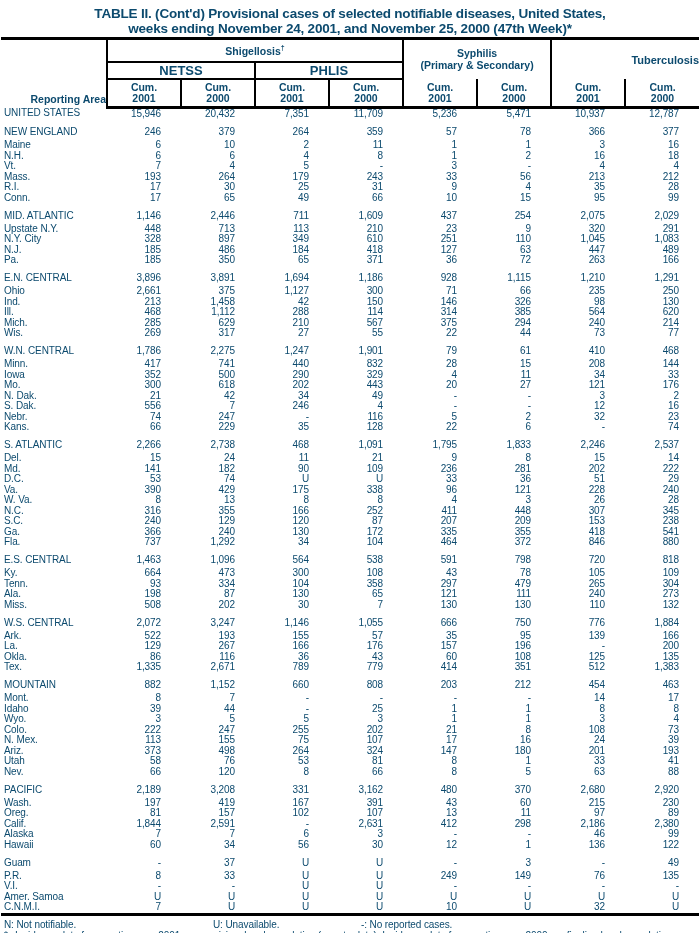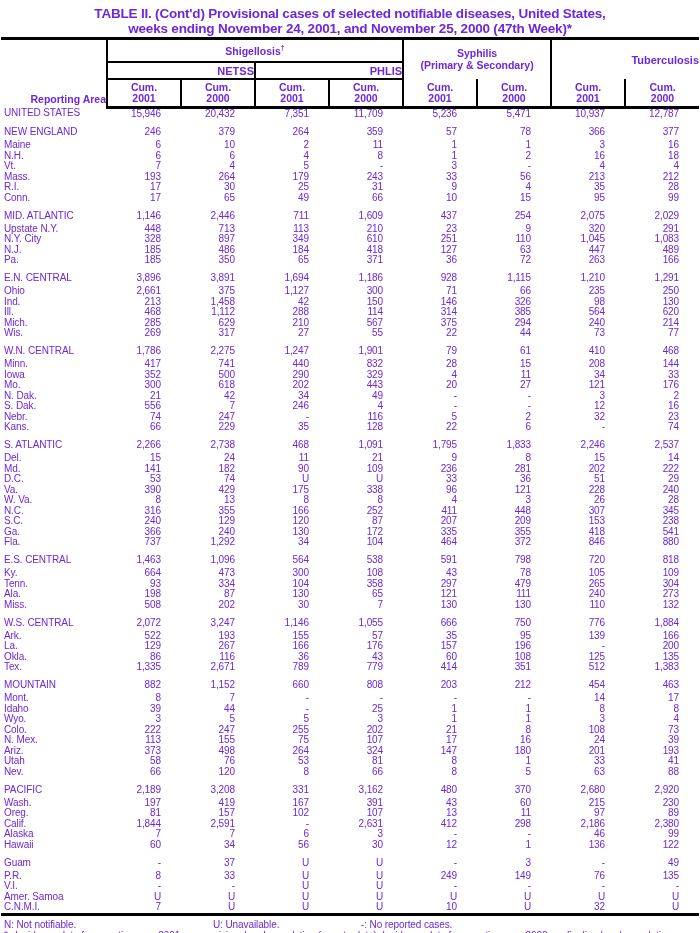--- a/index.html
+++ b/index.html
@@ -1,17 +1,17 @@
 <!DOCTYPE html>
 <html><head>
 <meta charset="utf-8">
 <style>
   html,body { margin:0; padding:0; background:#fff; }
   .page {
-    position:relative; width:700px; height:933px; background:#fff; color:#6d28d9;
+    position:relative; width:700px; height:933px; background:#fff; color:#0c4a6e;
     font-family:"Liberation Sans", sans-serif; overflow:hidden;
   }
   .title {
     text-align:center; font-weight:bold; font-size:13.5px; line-height:15px;
     padding-top:6px; letter-spacing:-0.2px;
   }
   table.mmwr {
     border-collapse:collapse; table-layout:fixed; width:698px; margin:1px 1px 0 1px;
     border-top:3px solid #000; border-bottom:3px solid #000;
   }
@@ -21,21 +21,21 @@
   th.area-h {
     text-align:right; vertical-align:bottom; padding:0 0 3px 3px;
     font-size:10.5px; border-right:2px solid #000;
   }
   th.shig { font-size:10.5px; height:21px; text-align:center; vertical-align:middle;
     border-bottom:2px solid #000; border-right:2px solid #000; }
   th.shig sup { font-size:7px; }
   th.syph { font-size:10.5px; line-height:11.5px; text-align:center; vertical-align:middle;
     border-right:2px solid #000; }
   th.tb   { font-size:11px; text-align:right; vertical-align:middle; }
-  th.netss, th.phlis { font-size:11px; height:15px; text-align:right; vertical-align:middle;
+  th.netss, th.phlis { font-size:13px; height:15px; text-align:center; vertical-align:middle;
     border-bottom:2px solid #000; border-right:2px solid #000; }
   #cum-row th.cum {
     font-size:10.5px; line-height:11px; height:26px; text-align:center; vertical-align:middle;
     border-right:2px solid #000; border-bottom:3px solid #000;
   }
   #cum-row th.cum.last { border-right:none; }
   tbody td {
     font-size:10px; line-height:10.5px; height:10.5px; padding:0; white-space:nowrap;
     letter-spacing:-0.1px;
   }

